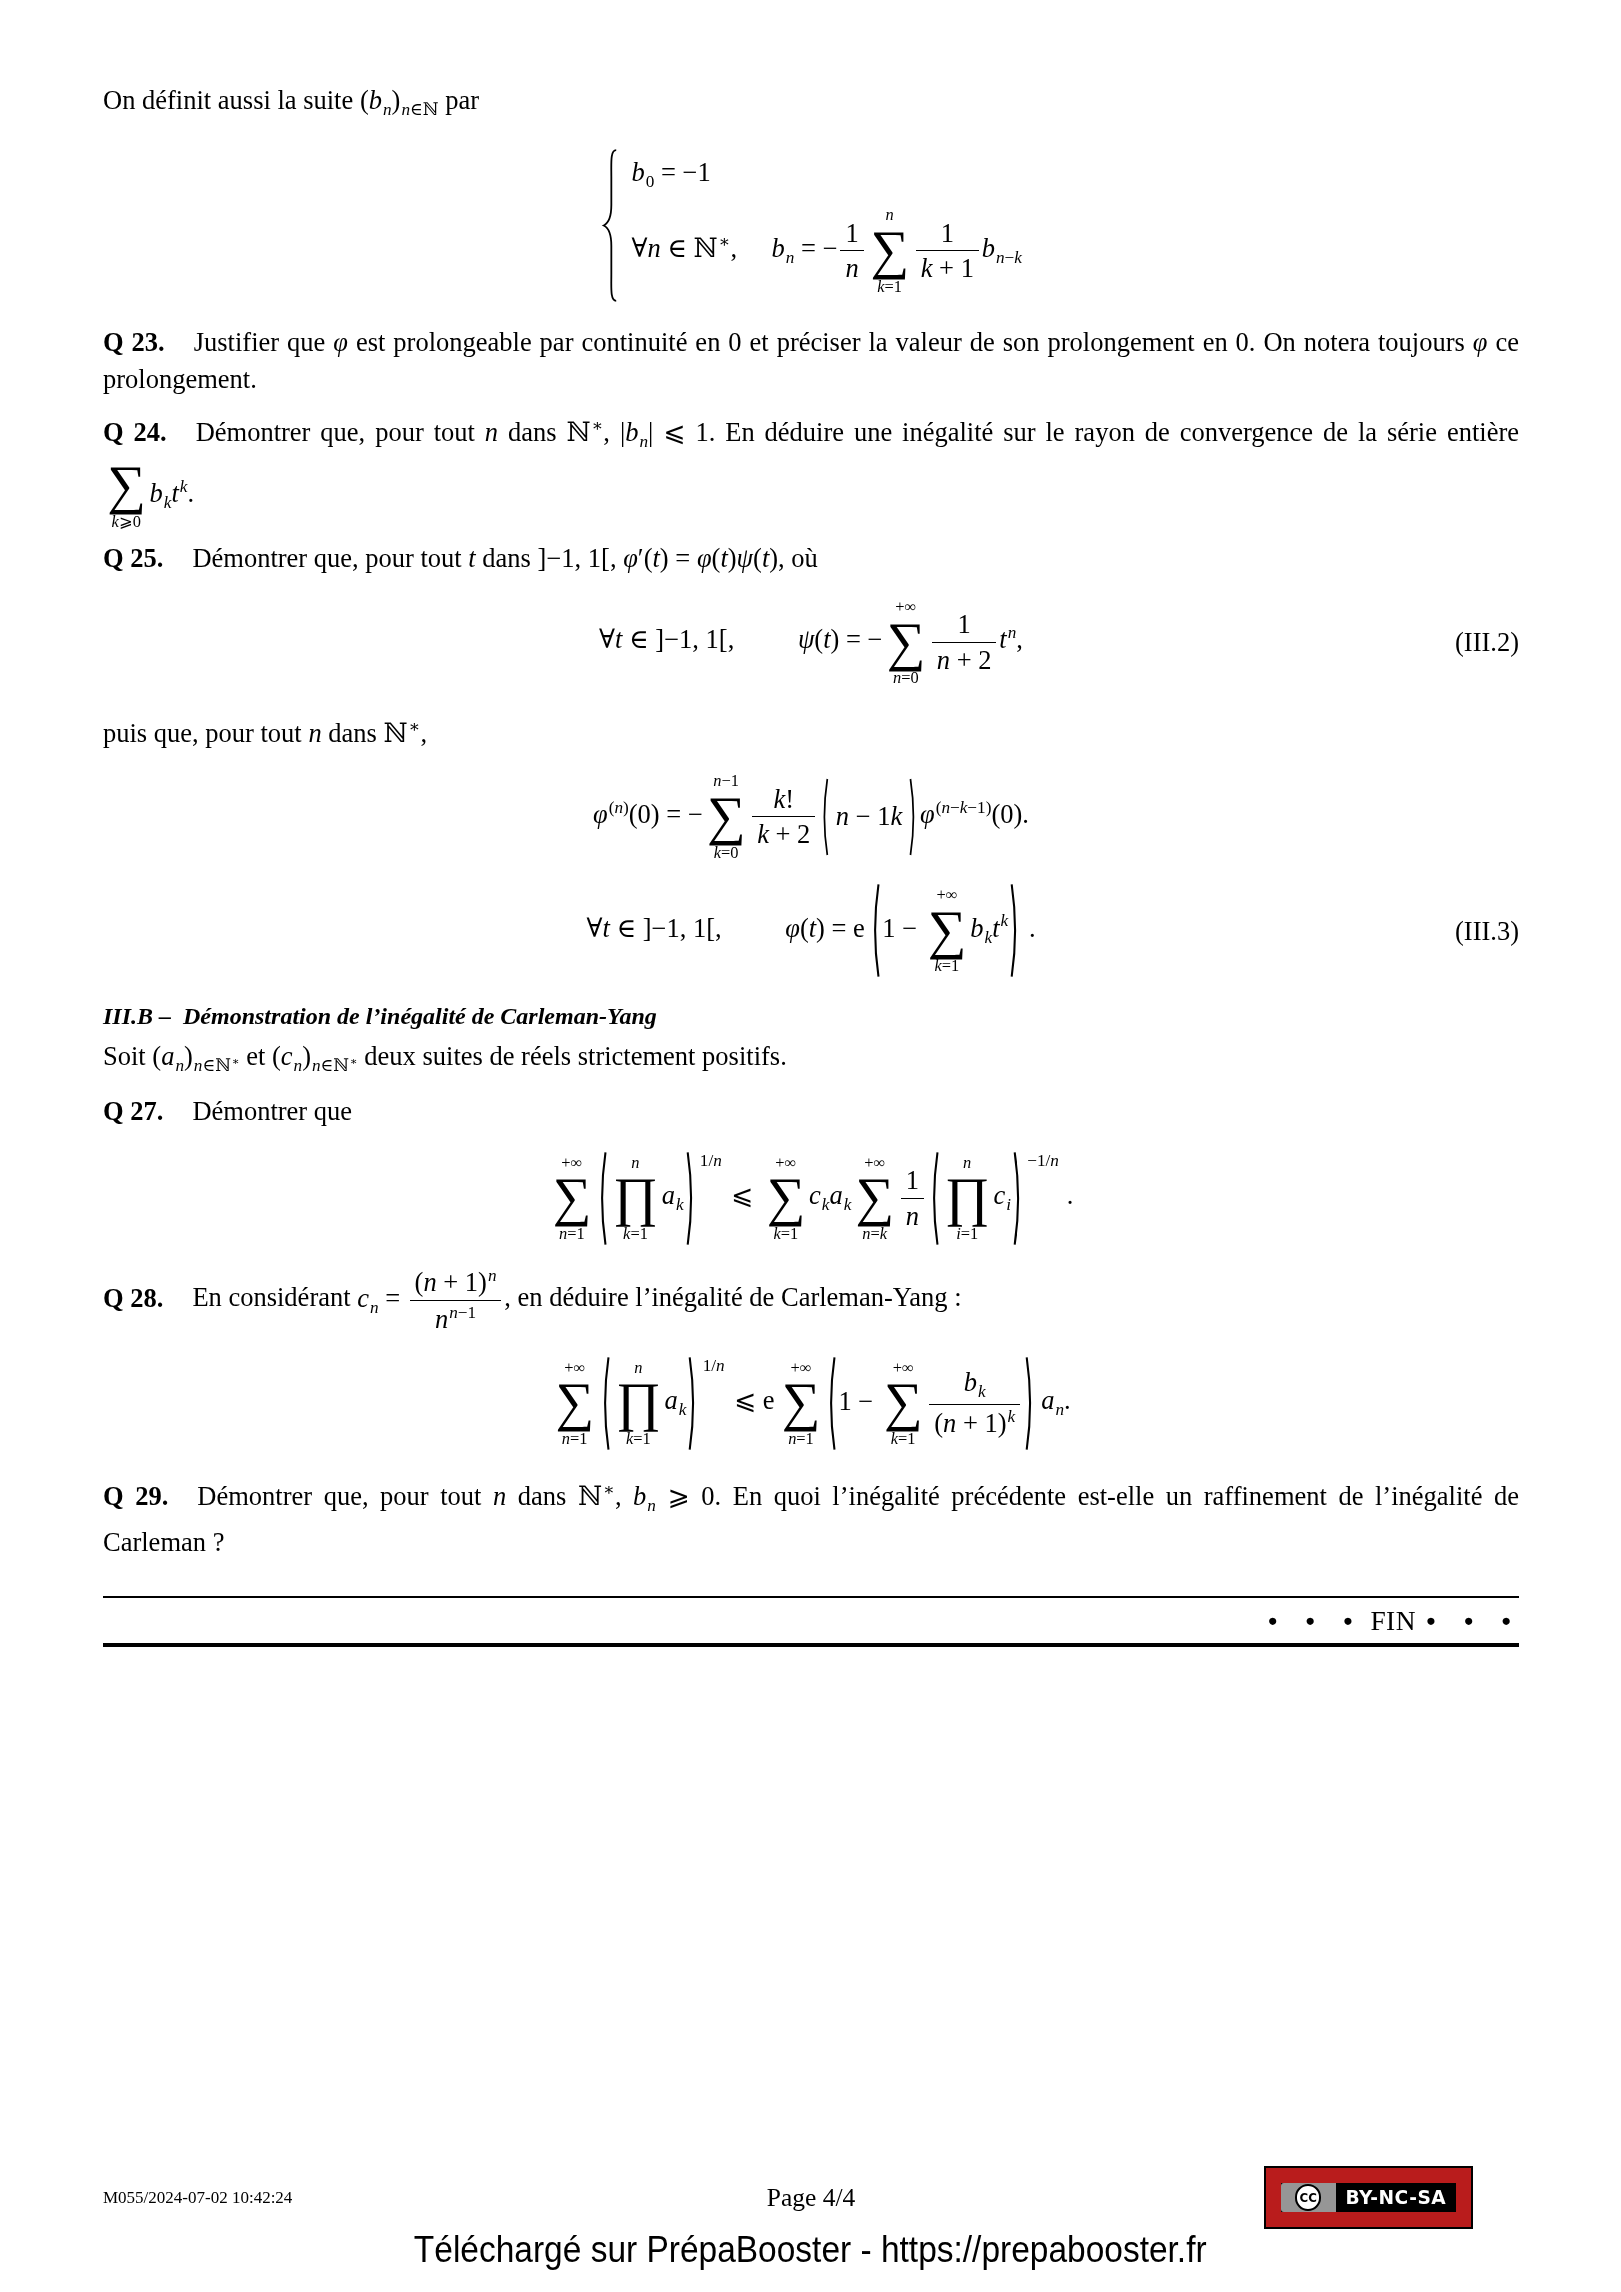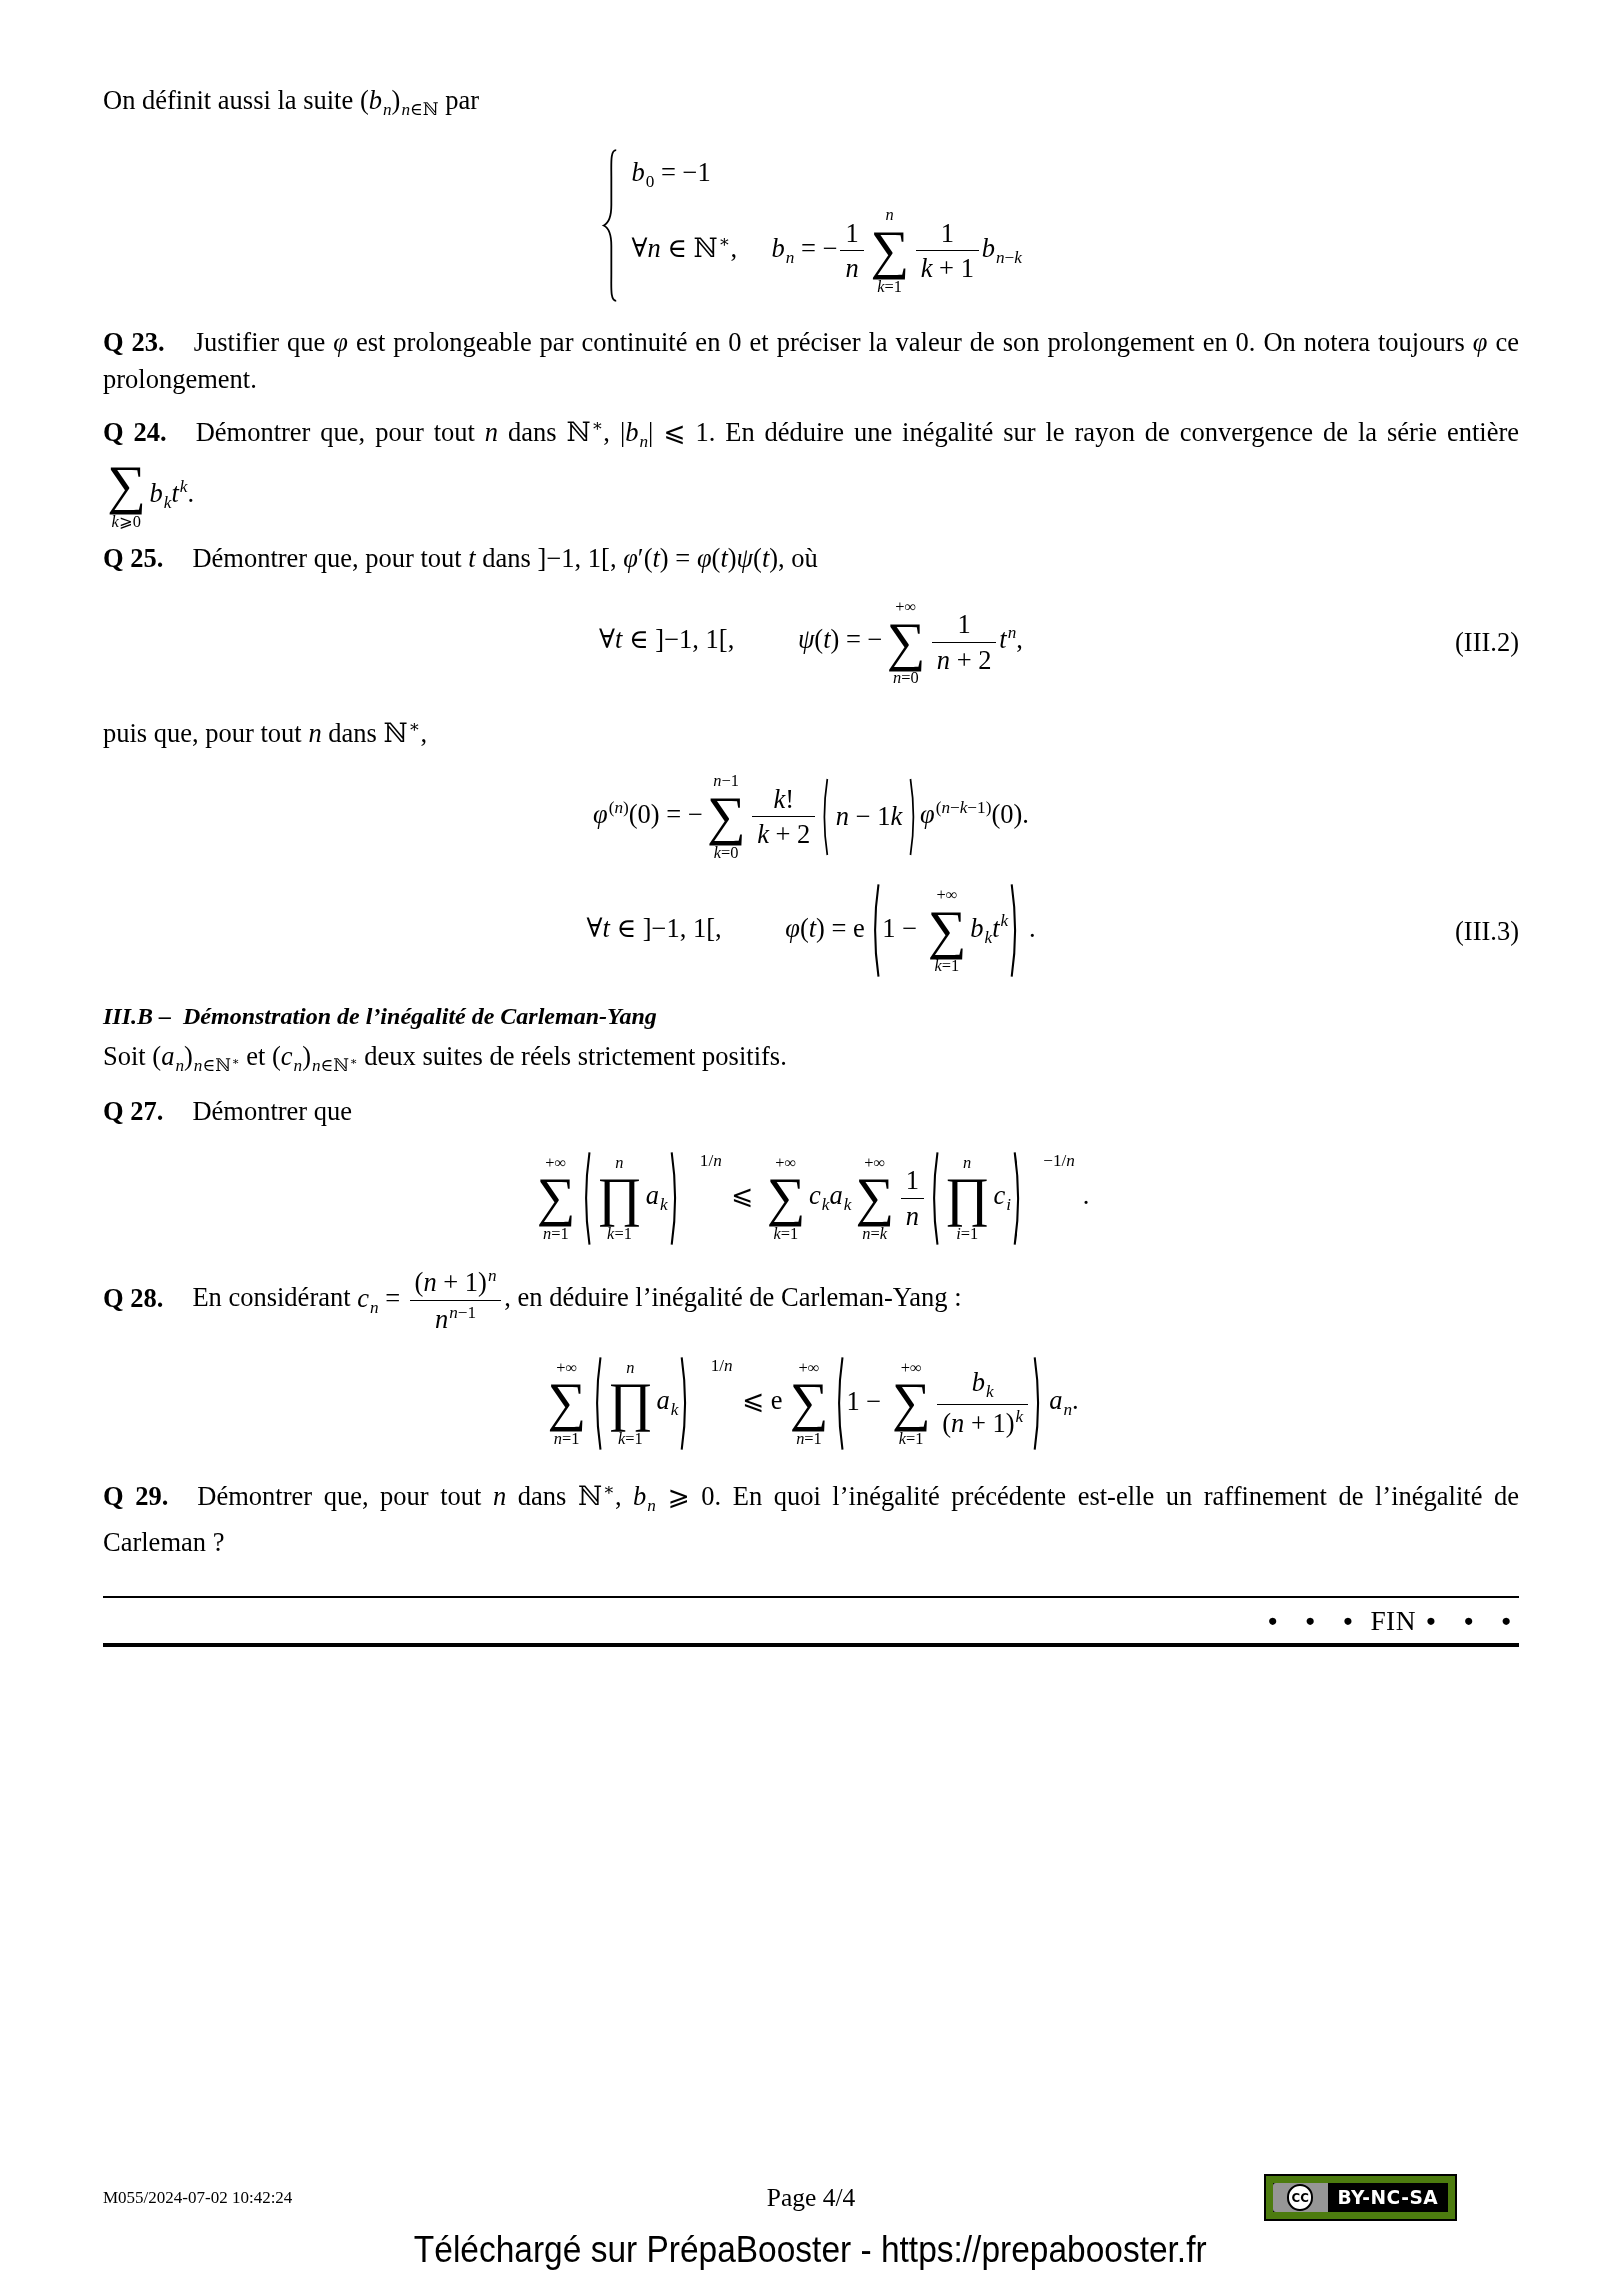--- a/index.html
+++ b/index.html
@@ -20,21 +20,21 @@
   .mt{}
   .msp{display:inline-block}
   .mfrac{display:inline-block;vertical-align:middle;text-align:center;margin:0 2.9px}
   .fnum{display:block;padding:0 4.9px 2px;border-bottom:1.6px solid #000;line-height:1.15}
   .fden{display:block;padding:2px 4.9px 0;line-height:1.15}
   .msw{white-space:nowrap}
   .msub{font-size:65%;vertical-align:-0.35em;margin-left:1px}
   .msup{font-size:65%;vertical-align:0.6em;margin-left:1px}
   .msupt{display:inline-flex;align-items:flex-start;vertical-align:middle;white-space:nowrap}
   .mstb{display:inline-block}
-  .msts{font-size:65%;margin:0 0 0 18px}
+  .msts{font-size:65%;margin:0 0 0 2px}
   .mbig{display:inline-flex;flex-direction:column;align-items:center;vertical-align:middle;margin:0 3.9px;line-height:1}
   .mop{font-size:205%;line-height:0.95}
   .mlim{font-size:62%;line-height:1.2;white-space:nowrap}
   .mfence{display:inline-flex;align-items:center;vertical-align:middle;margin:0 2px}
   .fcont{display:inline-block;padding:0 2px;text-align:center}
   .fpar{display:inline-block;flex:0 0 auto;color:#000}
   .mstack{display:inline-flex;flex-direction:row;align-items:center;padding:0 4.9px}
   .mrowc{display:block;text-align:center;line-height:1.4;white-space:nowrap}
   .msys{display:inline-flex;align-items:center;vertical-align:middle;text-align:left}
   .sysbr{display:inline-block;flex:0 0 auto;color:#000}
@@ -42,21 +42,21 @@
   .sysline{display:block;white-space:nowrap;text-align:left}
   .finblock{margin-top:35px}
   .rule{border:0;border-top:2px solid #000;height:0}
   .rule.thick{border-top-width:4.9px}
   .finline{text-align:right;padding:7.8px 0 5.9px}
   .findots{font-size:16.7px;letter-spacing:7.8px;word-spacing:7.8px;vertical-align:3.9px}
   .finlabel{font-size:27.4px;margin:0 9.8px;letter-spacing:0.5px}
   .footer-row{position:absolute;left:103px;right:102px;top:2176px;height:43px;display:flex;align-items:center}
   .doc-ref{font-size:17px}
   .page-number{position:absolute;left:50%;transform:translateX(-50%);font-size:25.5px}
-  .cc-badge{margin-left:auto;margin-right:62px;border:2.5px solid #000;background:#4d7c0f;padding:7px;display:flex}
+  .cc-badge{margin-left:auto;margin-right:46px;border:2.5px solid #000;background:#b91c1c;padding:15px;display:flex}
   .cc-inner{display:flex;align-items:stretch;background:#000}
   .cc-left{background:#969696;width:55px;display:flex;align-items:center;justify-content:center;border-radius:2.9px 0 0 2.9px}
   .cc-circle{width:26.5px;height:26.5px;border-radius:50%;background:#fff;border:2.5px solid #000;color:#000;display:flex;align-items:center;justify-content:center;font-family:"DejaVu Sans","Liberation Sans",sans-serif;font-weight:700;font-size:11.8px}
   .cc-label{color:#fff;font-family:"DejaVu Sans","Liberation Sans",sans-serif;font-weight:700;font-size:18.6px;display:flex;align-items:center;padding:3.9px 9.8px;letter-spacing:0.5px}
   .download{position:absolute;left:0;right:0;top:2229px;text-align:center;font-family:"Liberation Sans","DejaVu Sans",sans-serif;font-size:36px}
   .download-inner{display:inline-block;transform:scaleX(0.93)}
 </style>
 </head>
 <body>
 

